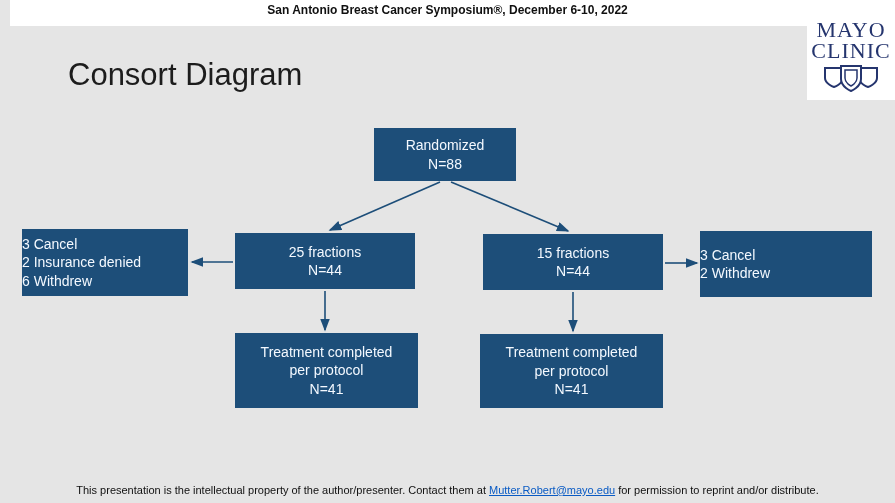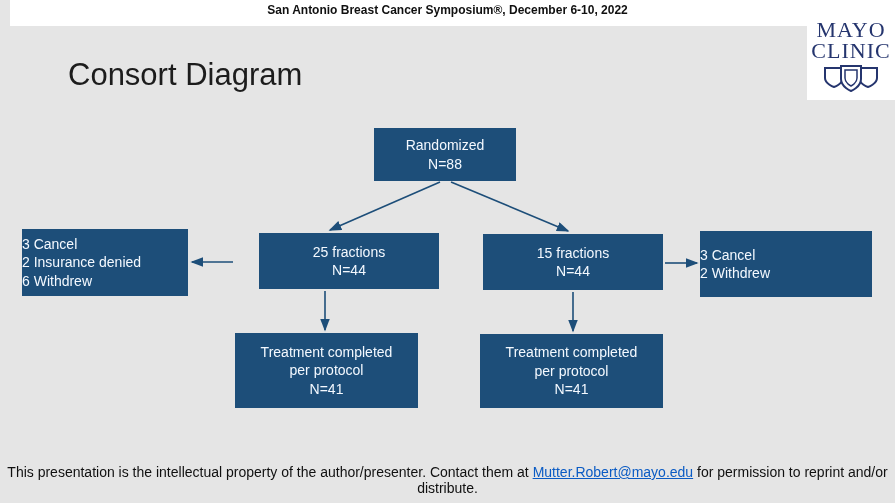--- a/index.html
+++ b/index.html
@@ -60,36 +60,36 @@
     font-size: 14px;
     line-height: 1.32;
     box-sizing: border-box;
     text-align: center;
   }
   .box.left-align {
     align-items: flex-start;
     text-align: right;
   }
   #box-randomized { left: 374px; top: 128px; width: 142px; height: 53px; }
-  #box-arm25      { left: 235px; top: 233px; width: 180px; height: 56px; margin-left: 24px; }
+  #box-arm25      { left: 235px; top: 233px; width: 180px; height: 56px; }
   #box-arm15      { left: 483px; top: 234px; width: 180px; height: 56px; }
   #box-excl-left  { left: 22px;  top: 229px; width: 166px; height: 67px; }
   #box-excl-right { left: 700px; top: 231px; width: 172px; height: 66px; }
   #box-done25     { left: 235px; top: 333px; width: 183px; height: 75px; }
   #box-done15     { left: 480px; top: 334px; width: 183px; height: 74px; }
   .arrows {
     position: absolute;
     left: 0; top: 0;
     pointer-events: none;
   }
   .footer {
     position: absolute;
     bottom: 7px; left: 0; width: 100%;
     text-align: center;
-    font-size: 14px;
+    font-size: 11px;
     color: #101010;
   }
   .footer .link {
     color: #0a5bc4;
     text-decoration: underline;
     cursor: pointer;
   }
 </style>
 </head>
 <body>

